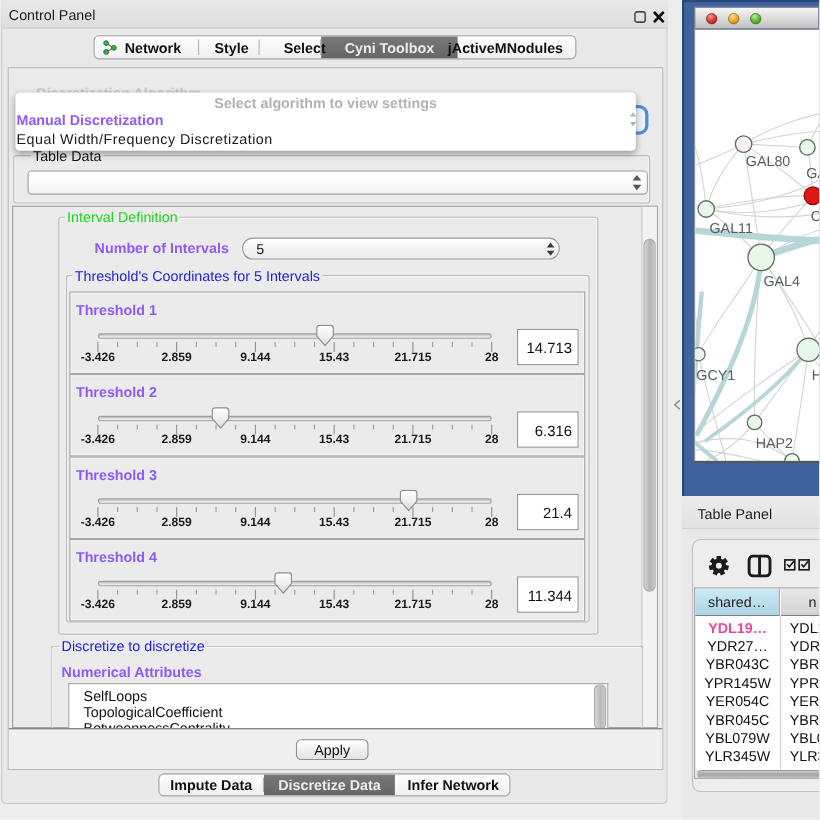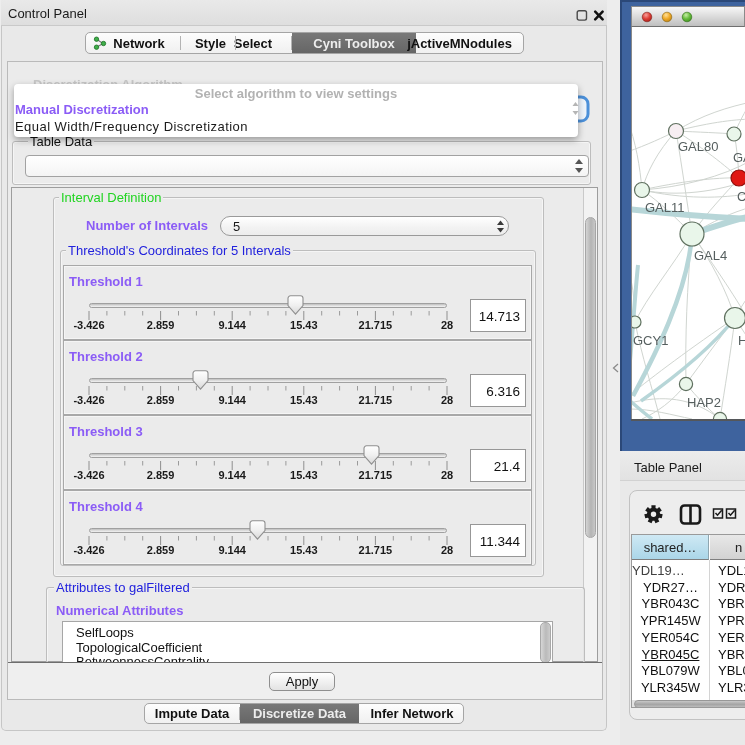--- a/index.html
+++ b/index.html
@@ -29,21 +29,21 @@
 <svg class="abs" style="left:576px;top:10px;" width="30" height="12" viewBox="0 0 30 12">
  <rect x="1.2" y="0.8" width="9.3" height="9.3" rx="1.8" fill="none" stroke="#4a4a4a" stroke-width="1.4"></rect>
  <path d="M19.2 1.6 L26.6 9.4 M26.6 1.6 L19.2 9.4" stroke="#111" stroke-width="2.5" stroke-linecap="round"></path>
 </svg>
 
 <div class="abs" style="left:85px;top:32px;width:439px;height:22px;background:linear-gradient(#fdfdfd,#f0f0f0);
  border:1px solid #a5a5a5;border-radius:5px;overflow:hidden;">
   <div class="seg segsel" style="left:206px;width:124px;">Cyni Toolbox</div>
   <div class="seg" style="left:8px;width:90px;">Network</div>
   <div class="seg" style="left:97px;width:55px;">Style</div>
-  <div class="seg" style="left:140px;width:54px;">Select</div>
+  <div class="seg" style="left:164px;width:54px;">Select</div>
   <div class="seg" style="left:310px;width:127px;">jActiveMNodules</div>
   <div class="segdiv" style="left:94px;"></div>
   <div class="segdiv" style="left:149px;"></div>
   <div class="segdiv" style="left:205px;"></div>
 </div>
 <svg class="abs" style="left:93px;top:36px;" width="14" height="15" viewBox="0 0 14 15">
  <path d="M4 3.5 L10 7.5 M4 11 L10 7.5" stroke="#777" stroke-width="1.2" fill="none"></path>
  <circle cx="3.5" cy="3.2" r="2.2" fill="#3fae49" stroke="#1d7026" stroke-width=".8"></circle>
  <circle cx="3.5" cy="11.2" r="2.2" fill="#3fae49" stroke="#1d7026" stroke-width=".8"></circle>
  <circle cx="10.5" cy="7.5" r="2.2" fill="#3fae49" stroke="#1d7026" stroke-width=".8"></circle>
@@ -230,21 +230,21 @@
     <div class="tickL" style="left:232.2px;top:544px;">9.144</div>
     <div class="tickL" style="left:303.8px;top:544px;">15.43</div>
     <div class="tickL" style="left:375.4px;top:544px;">21.715</div>
     <div class="tickL" style="left:447.0px;top:544px;">28</div>
     <svg class="abs" style="left:248.8px;top:520px;" width="17" height="21" viewBox="0 0 17 21">
 <path d="M3.5 .8 h10 a2.5 2.5 0 0 1 2.5 2.5 v7.2 L8.5 19.2 L1 10.5 v-7.2 a2.5 2.5 0 0 1 2.5 -2.5 z" fill="url(#thg)" stroke="#8f8f8f" stroke-width="1.1"></path>
     </svg>
     <div class="vbox" style="left:470px;top:524px;width:56px;height:33px;">11.344</div>
 
 <div class="grp" style="left:46px;top:587px;width:539px;height:76px;border-radius:3px 3px 0 0;border-bottom:none;"></div>
-<div class="gtit" style="left:54px;top:580px;color:#2222dd;">Attributes to galFiltered</div>
+<div class="gtit" style="left:54px;top:580px;color:#2222dd;">Discretize to discretize</div>
 <div class="abs b13" style="left:56px;top:603px;">Numerical Attributes</div>
 <div class="abs" style="left:62px;top:621px;width:491px;height:41px;background:#fff;border:1px solid #a6a6a6;border-bottom:none;overflow:hidden;">
   <div class="row1" style="left:13px;top:3px;">SelfLoops</div>
   <div class="row1" style="left:13px;top:17.5px;">TopologicalCoefficient</div>
   <div class="row1" style="left:13px;top:32px;">BetweennessCentrality</div>
   <div class="abs" style="right:1px;top:0;width:11px;height:41px;background:linear-gradient(90deg,#d6d6d6,#bababa 55%,#cccccc);border:1px solid #a8a8a8;border-radius:5px;"></div>
 </div>
 
 <div class="abs" style="left:8px;top:662px;width:594px;height:37px;background:#efefef;border-top:1px solid #6e6e6e;"></div>
 <div class="abs" style="left:269px;top:672px;width:66px;height:19px;background:linear-gradient(#ffffff,#e3e3e3);
@@ -376,31 +376,31 @@
   <path d="M85.5 9 l2 2.2 l4.2 -5"></path>
  </g>
 </svg>
 
 <div class="abs" style="left:631px;top:534px;width:114px;height:174px;background:#fff;border:1px solid #9a9a9a;border-right:none;overflow:hidden;padding-left:24px;">
   <div class="abs" style="left:0;top:0;width:77px;height:25px;background:linear-gradient(#cfe9f4,#abd6e8);border-right:1px solid #8fa6b0;border-bottom:1px solid #7f7f7f;
    display:flex;align-items:center;justify-content:center;font-size:13px;color:#222;">shared…</div>
   <div class="abs" style="left:78px;top:0;width:40px;height:25px;background:linear-gradient(#e8e8e8,#d2d2d2);border-bottom:1px solid #7f7f7f;
    display:flex;align-items:center;font-size:13px;color:#222;padding-left:25px;">n</div>
   <div class="abs" style="left:77px;top:25px;width:1px;height:140px;background:#d4d4d4;"></div>
-<div class="abs" style="left:0;top:28.0px;width:77px;font-size:13px;color:#404040;">YDL19…</div>
+<div class="abs" style="left:0;top:28.0px;width:77px;text-align:center;font-size:13px;color:#ec4899;font-weight:bold;">YDL19…</div>
       <div class="abs" style="left:86px;top:28.0px;font-size:13px;color:#111;">YDL1</div>
       <div class="abs" style="left:0;top:44.7px;width:77px;text-align:center;font-size:13px;color:#111;">YDR27…</div>
       <div class="abs" style="left:86px;top:44.7px;font-size:13px;color:#111;">YDR2</div>
       <div class="abs" style="left:0;top:61.4px;width:77px;text-align:center;font-size:13px;color:#111;">YBR043C</div>
       <div class="abs" style="left:86px;top:61.4px;font-size:13px;color:#111;">YBR0</div>
       <div class="abs" style="left:0;top:78.1px;width:77px;text-align:center;font-size:13px;color:#111;">YPR145W</div>
       <div class="abs" style="left:86px;top:78.1px;font-size:13px;color:#111;">YPR1</div>
       <div class="abs" style="left:0;top:94.8px;width:77px;text-align:center;font-size:13px;color:#111;">YER054C</div>
       <div class="abs" style="left:86px;top:94.8px;font-size:13px;color:#111;">YER0</div>
-      <div class="abs" style="left:0;top:111.5px;width:77px;text-align:center;font-size:13px;color:#111;text-decoration:underline;">YBR045C</div>
+      <div class="abs" style="left:0;top:111.5px;width:77px;text-align:center;font-size:13px;color:#111;">YBR045C</div>
       <div class="abs" style="left:86px;top:111.5px;font-size:13px;color:#111;">YBR0</div>
       <div class="abs" style="left:0;top:128.2px;width:77px;text-align:center;font-size:13px;color:#111;">YBL079W</div>
       <div class="abs" style="left:86px;top:128.2px;font-size:13px;color:#111;">YBL0</div>
       <div class="abs" style="left:0;top:144.9px;width:77px;text-align:center;font-size:13px;color:#111;">YLR345W</div>
       <div class="abs" style="left:86px;top:144.9px;font-size:13px;color:#111;">YLR3</div>
       <div class="abs" style="left:0;top:161.6px;width:77px;text-align:center;font-size:13px;color:#111;">YIL052C</div>
       <div class="abs" style="left:86px;top:161.6px;font-size:13px;color:#111;">YIL0</div>
   <div class="abs" style="left:0;top:165px;width:114px;height:9px;background:#e2e2e2;">
     <div class="abs" style="left:2px;top:0px;width:120px;height:8px;background:linear-gradient(#c8c8c8,#a4a4a4 55%,#bcbcbc);border-radius:4px;border:1px solid #989898;"></div>
   </div>

